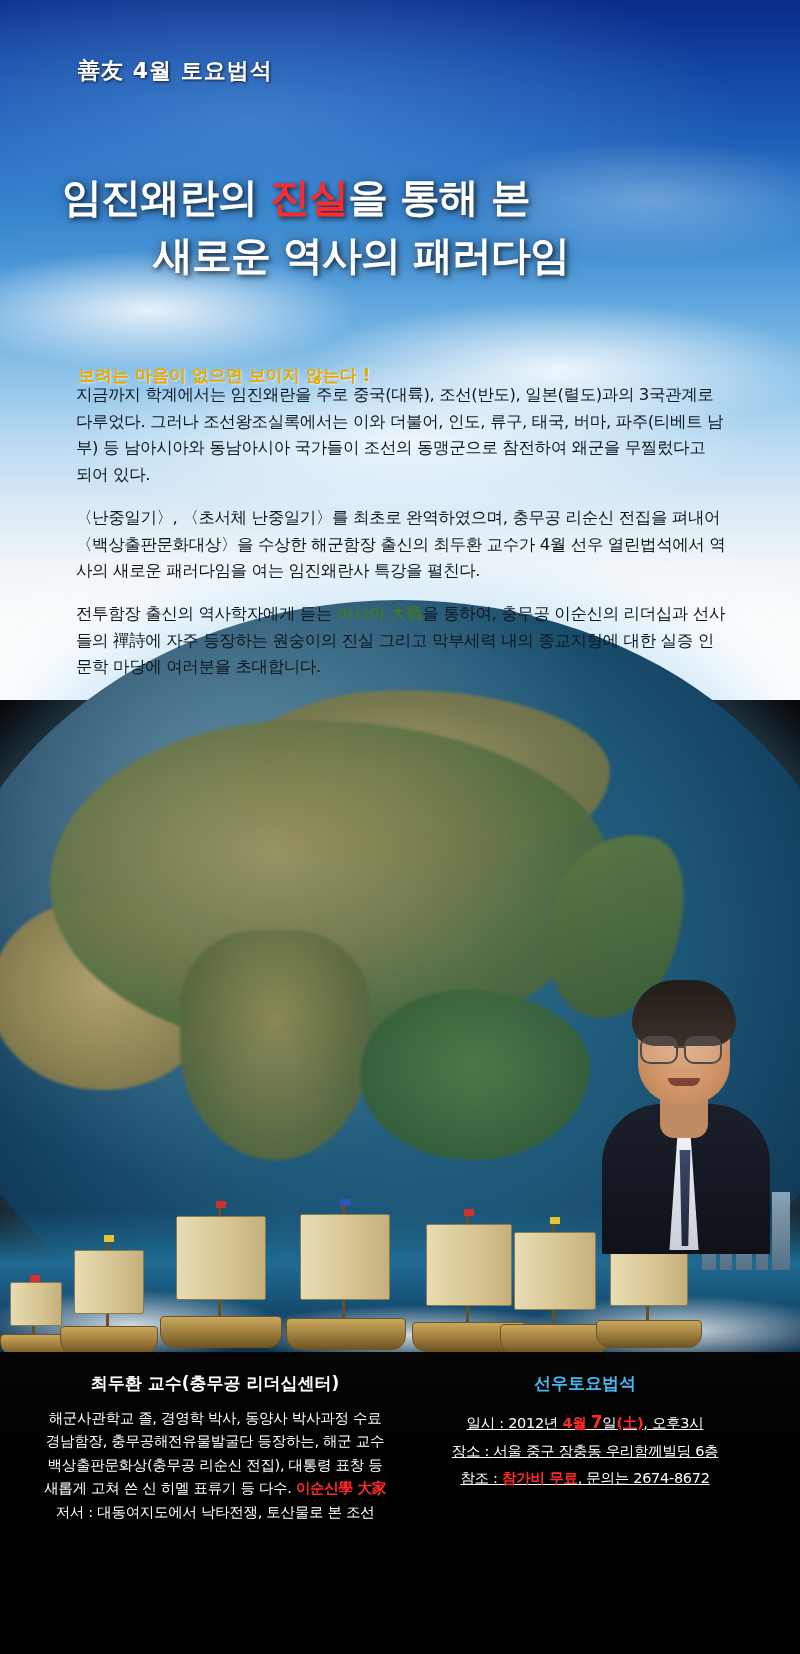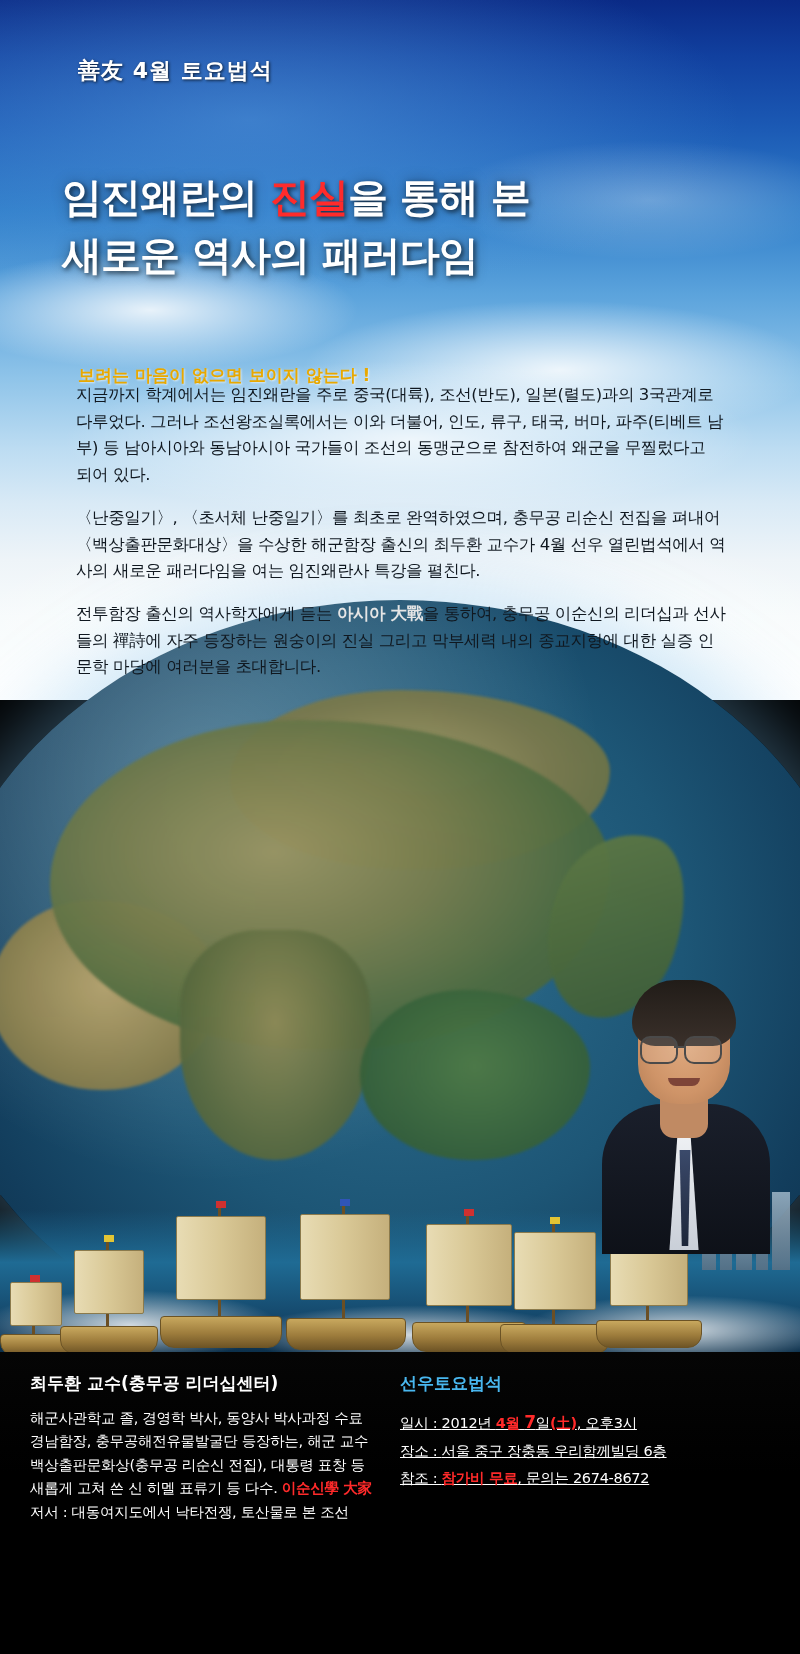--- a/index.html
+++ b/index.html
@@ -109,44 +109,44 @@
     font-size:22px;font-weight:bold;color:#ffffff;
     letter-spacing:1px;
     text-shadow:1px 1px 3px rgba(0,0,0,.75);
   }
   .title{
     position:absolute;left:62px;top:168px;width:680px;
     font-size:40px;font-weight:bold;line-height:1.45;
     color:#ffffff;letter-spacing:-1px;
     text-shadow:2px 2px 5px rgba(0,0,0,.65), 0 0 14px rgba(0,0,0,.35);
   }
-  .title .ln2{display:block;text-align:left;padding-right:82px;}
+  .title .ln2{display:block;text-align:center;padding-right:82px;}
   .title .hl{color:#ff2b2b;text-shadow:2px 2px 5px rgba(0,0,0,.7);}
 
   
   .lead{
     position:absolute;left:78px;top:364px;
     font-size:17px;font-weight:bold;color:#e8a800;
     text-shadow:1px 1px 2px rgba(255,255,255,.65);
   }
   .body{
     position:absolute;left:76px;top:382px;width:650px;
     color:#101820;font-size:16.5px;line-height:1.62;
     letter-spacing:-0.4px;
   }
   .body p{margin:0 0 16px 0;}
-  .body .red{color:#e5e5e5;font-weight:bold;text-align:center;}
+  .body .red{color:#4d7c0f;font-weight:normal;text-align:center;}
   .body .han{font-family:"DejaVu Serif","Liberation Serif",serif;}
 
   
   .footer{
     position:absolute;left:0;top:1352px;width:800px;height:302px;
     background:linear-gradient(to bottom,#050505 0%, #000 40%, #000 100%);
   }
-  .f-col{position:absolute;top:20px;color:#ffffff;}
+  .f-col{position:absolute;top:20px;color:#ffffff;text-align:center;}
   .f-left{left:30px;width:370px;}
   .f-right{left:400px;width:370px;}
   .f-head{
     font-size:17px;font-weight:bold;color:#ffffff;margin-bottom:12px;
   }
   .f-head.blue{color:#49b7ef;}
   .f-line{font-size:14.5px;line-height:1.62;color:#ffffff;letter-spacing:-0.3px;}
   .f-right .f-line{line-height:1.85;text-decoration:underline;}
   .f-line .red{color:#ff2a2a;font-weight:bold;}
   .f-line .big{font-size:17px;}

